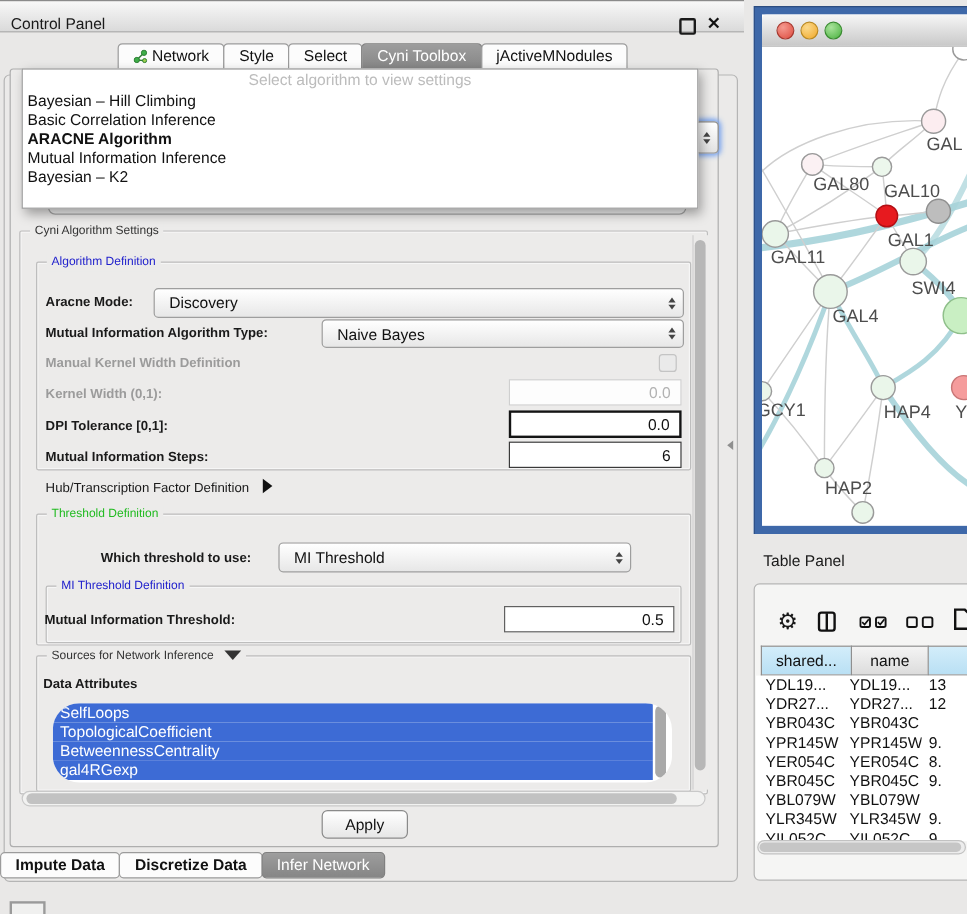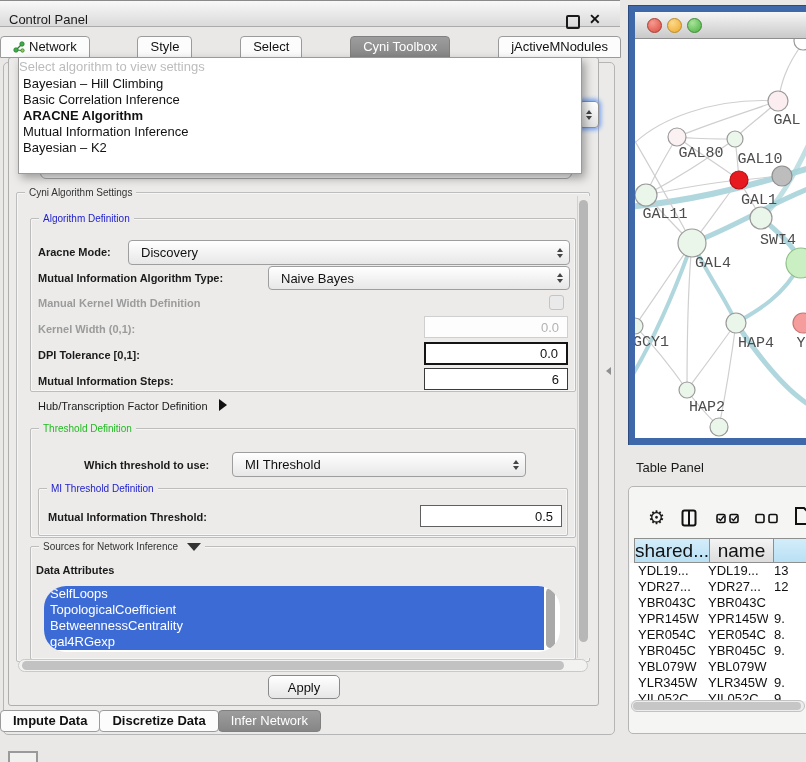--- a/index.html
+++ b/index.html
@@ -13,33 +13,33 @@
     border-top:1px solid #8a8a8a;border-bottom:1px solid #ababab;}
   .cp-title{left:9px;top:12px;font-size:13px;color:#1a1a1a;}
   .float-ico{left:566px;top:15px;width:10px;height:10px;border:2px solid #1a1a1a;border-radius:2px;}
   .close-ico{left:589px;top:11px;font-size:14px;font-weight:bold;color:#111;}
 
   .cp-wrap{left:3px;top:62px;width:610px;height:671px;background:#ebeae9;
     border:1px solid #b5b5b5;border-radius:5px;}
   .cp-inner{left:8px;top:57px;width:589px;height:647px;background:#eceBea;
     border:1px solid #aeaeae;border-radius:3px;}
 
-  .cp-tabs{left:0;top:36px;width:620px;height:21px;display:flex;justify-content:space-between;z-index:3;}
+  .cp-tabs{left:0;top:36px;width:620px;height:21px;display:flex;justify-content:center;z-index:3;}
   .tab{height:20px;line-height:20px;padding:0 12px;font-size:13px;color:#111;
     background:#fcfcfc;border:1px solid #9b9b9b;border-radius:4px 4px 0 0;margin-right:-1px;
     display:flex;align-items:center;gap:4px;}
   .tab.sel{background:linear-gradient(#9d9d9d,#868686);color:#fff;border-color:#808080;}
   .bot-tabs{left:0;top:710px;width:620px;height:22px;display:flex;justify-content:flex-start;z-index:3;}
   .bot-tabs .tab{font-weight:bold;border-radius:4px;}
   .bot-tabs .tab.sel{font-weight:normal;}
 
   
   .dd{left:18px;top:57px;width:562px;height:115px;background:#fff;
     border:1px solid #9a9a9a;box-shadow:3px 4px 9px rgba(0,0,0,.35);z-index:6;}
-  .dd-ph{height:18px;line-height:18px;color:#bcbcbc;font-size:13px;}
+  .dd-ph{height:18px;line-height:18px;text-align:center;color:#bcbcbc;font-size:13px;}
   .dd-item{height:16px;line-height:16px;padding-left:4px;font-size:13px;color:#111;white-space:nowrap;}
   .dd-item.bold{font-weight:bold;}
 
   
   .hidden-combo{left:40px;top:150px;width:532px;height:29px;background:#f3f3f3;
     border:1px solid #a8a8a8;border-radius:6px;z-index:1;font-size:13px;color:#b5b5b5;
     line-height:27px;padding-left:12px;box-sizing:border-box;}
   .frag-stepper{left:579px;top:101px;width:18px;height:25px;background:linear-gradient(#fff,#e2e2e2);
     border:1px solid #8f8f8f;border-radius:4px;box-shadow:0 0 4px 2px rgba(100,150,240,.85);z-index:1;}
 
@@ -97,28 +97,28 @@
     box-shadow:inset 1px 1px 0 #2c4c80;}
   .net-frame{position:absolute;left:7px;top:7px;right:0;bottom:7px;background:#fff;}
   .net-titlebar{position:absolute;left:0;top:0;right:0;height:26px;
     background:linear-gradient(#f6f6f6,#c9c9c9);border-bottom:1px solid #8e8e8e;border-radius:4px 0 0 0;}
   .tl{position:absolute;top:6px;width:13px;height:13px;border-radius:50%;}
   .tl.red{left:12px;background:radial-gradient(circle at 35% 30%,#f59a90,#dd4b3e);border:1px solid #a83a31;}
   .tl.yel{left:32px;background:radial-gradient(circle at 35% 30%,#fbd98c,#f0a829);border:1px solid #bb8a22;}
   .tl.grn{left:52px;background:radial-gradient(circle at 35% 30%,#a9e39b,#49b13e);border:1px solid #3a8c31;}
   .net-canvas{position:absolute;left:0;top:27px;width:171px;height:399px;background:#fff;overflow:hidden;}
   .net-svg{position:absolute;left:0;top:0;}
-  .nlab{position:absolute;font-size:15px;color:#4d4d4d;white-space:nowrap;transform:translateX(-50%);font-family:Liberation Mono, monospace;}
+  .nlab{position:absolute;font-size:15px;color:#4d4d4d;white-space:nowrap;transform:translateX(-50%);}
 
   
   .tp-label{left:636px;top:460px;font-size:13px;color:#1a1a1a;}
   .tp-win{left:628px;top:486px;width:178px;height:246px;background:#f5f5f4;
     border:1px solid #b5b5b5;border-radius:5px 0 0 5px;}
   .tp-toolbar-ico{position:absolute;color:#1a1a1a;}
-  .tbl-head{position:absolute;top:538px;height:25px;font-size:19px;color:#111;
+  .tbl-head{position:absolute;top:538px;height:25px;font-size:13px;color:#111;
     display:flex;align-items:center;justify-content:center;box-sizing:border-box;
     border:1px solid #8f8f8f;border-right:none;}
   .th-blue{background:linear-gradient(#d3edfa,#b9e0f4);}
   .th-gray{background:linear-gradient(#f4f4f4,#dcdcdc);}
   .tbl-body{left:630px;top:563px;width:176px;height:138px;background:#fff;overflow:hidden;}
   .trow{display:flex;height:16px;line-height:16px;font-size:13px;color:#111;}
   .trow .c1{width:72px;padding-left:8px;box-sizing:border-box;white-space:nowrap;overflow:hidden;}
   .trow .c2{width:66px;padding-left:6px;box-sizing:border-box;white-space:nowrap;overflow:hidden;}
   .trow .c3{width:38px;padding-left:6px;box-sizing:border-box;white-space:nowrap;overflow:hidden;}
   .tp-hsb{left:631px;top:700px;width:174px;height:12px;background:#ededed;
@@ -232,21 +232,21 @@
   <div class="combo" style="left:232px;top:452px;width:294px;height:25px;">
     <span>MI Threshold</span>
     <span class="stepper">
         <i class="up"></i>
         <i class="dn"></i>
       </span>
   </div>
   <div class="grp" style="left:38px;top:488px;width:528px;height:46px;">
     <span class="gt blue">MI Threshold Definition</span>
   </div>
-  <span class="lbl" style="left:48px;top:511px;">Mutual Information Threshold:</span>
+  <span class="lbl" style="left:37px;top:511px;">Mutual Information Threshold:</span>
   <div class="field thin" style="left:420px;top:505px;width:142px;height:22px;">0.5</div>
 
   <div class="grp" style="left:30px;top:546px;width:544px;height:112px;">
     <span class="gt">
       <span>Sources for Network Inference</span>
       <span class="tri-d"></span>
     </span>
   </div>
   <span class="lbl" style="left:36px;top:564px;">Data Attributes</span>
   <div class="abs attr-list">

